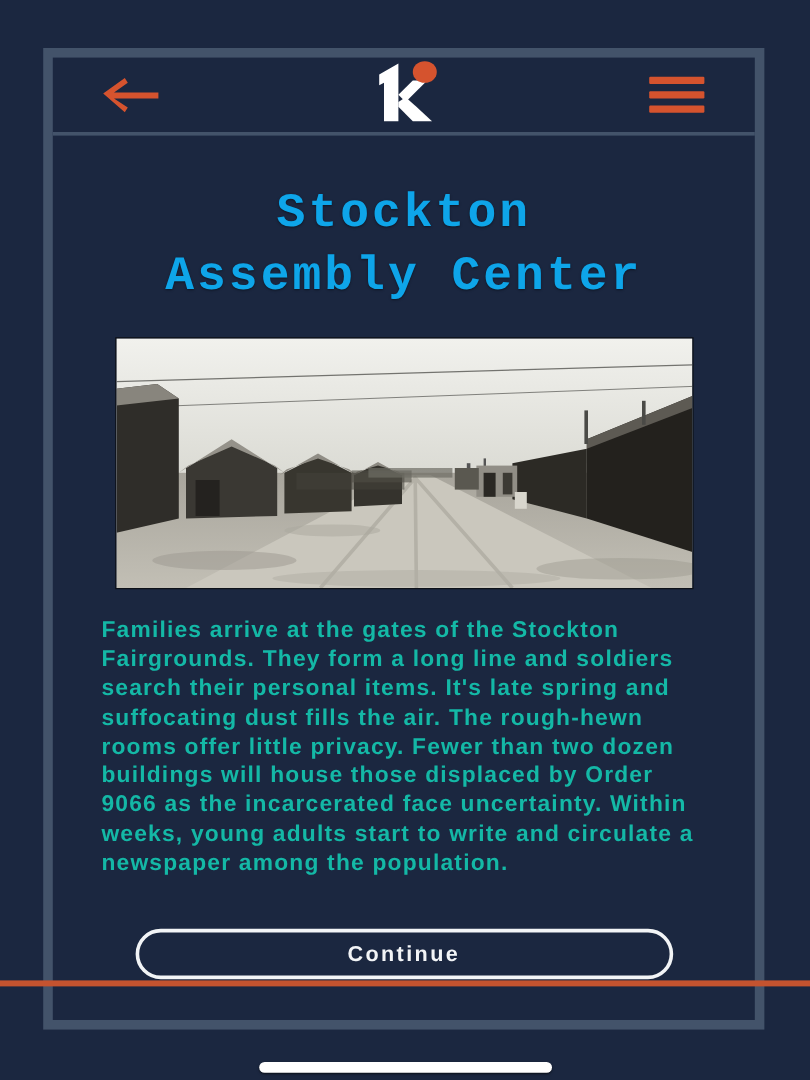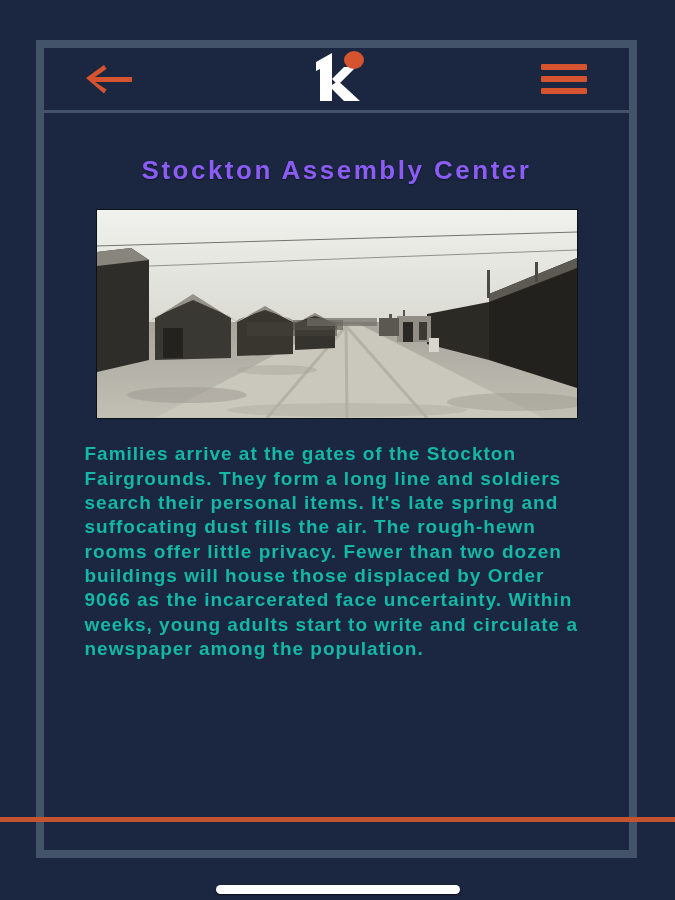--- a/index.html
+++ b/index.html
@@ -33,26 +33,27 @@
   }
   .hamburger{display:flex;flex-direction:column;gap:6px;}
   .hamburger span{display:block;width:46px;height:6px;background:#d5532e;border-radius:1px;}
   .content{
     padding-top:40px;
     text-align:center;
   }
   .page-title{
     margin:0 auto;
     max-width:440px;
-    color:#8b5cf6;
-    font-size:26px;
+    color:#0ea5e9;
+    font-size:40px;
     font-weight:bold;
     letter-spacing:2.5px;
     line-height:1.32;
     text-shadow:0 1px 2px rgba(0,0,0,.45);
+    font-family:Liberation Mono, monospace;
   }
   .photo-frame{
     width:480px;height:208px;
     margin:23px auto 0;
     outline:1px solid #0d1118;
     overflow:hidden;
     background:#e9e9e4;
   }
   .photo-frame svg{display:block;}
   .body-text{
@@ -185,18 +186,19 @@
 
         <ellipse cx="90" cy="185" rx="60" ry="8" fill="#9b988f" opacity="0.5"></ellipse>
         <ellipse cx="420" cy="192" rx="70" ry="9" fill="#9b988f" opacity="0.45"></ellipse>
         <ellipse cx="250" cy="200" rx="120" ry="7" fill="#b0ada3" opacity="0.5"></ellipse>
         <ellipse cx="180" cy="160" rx="40" ry="5" fill="#aaa79d" opacity="0.5"></ellipse>
       </svg>
     </div>
 
     <p class="body-text">Families arrive at the gates of the Stockton Fairgrounds. They form a long line and soldiers search their personal items. It's late spring and suffocating dust fills the air. The rough-hewn rooms offer little privacy. Fewer than two dozen buildings will house those displaced by Order 9066 as the incarcerated face uncertainty. Within weeks, young adults start to write and circulate a newspaper among the population.</p>
 
+    <button class="continue-btn">Continue</button>
 
   </div>
 </div>
 
 <div class="accent-rule"></div>
 <div class="home-indicator"></div>
 
 </body></html>

